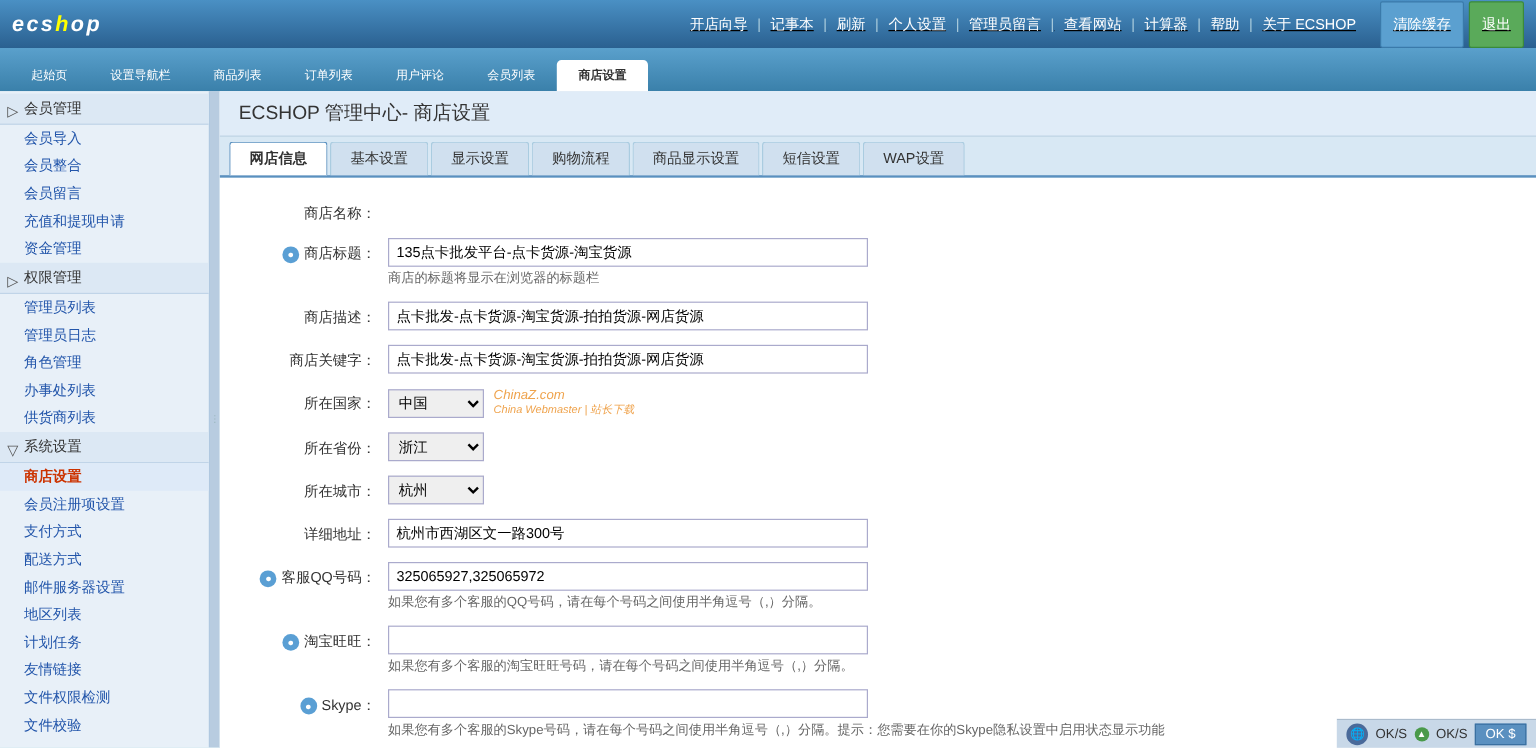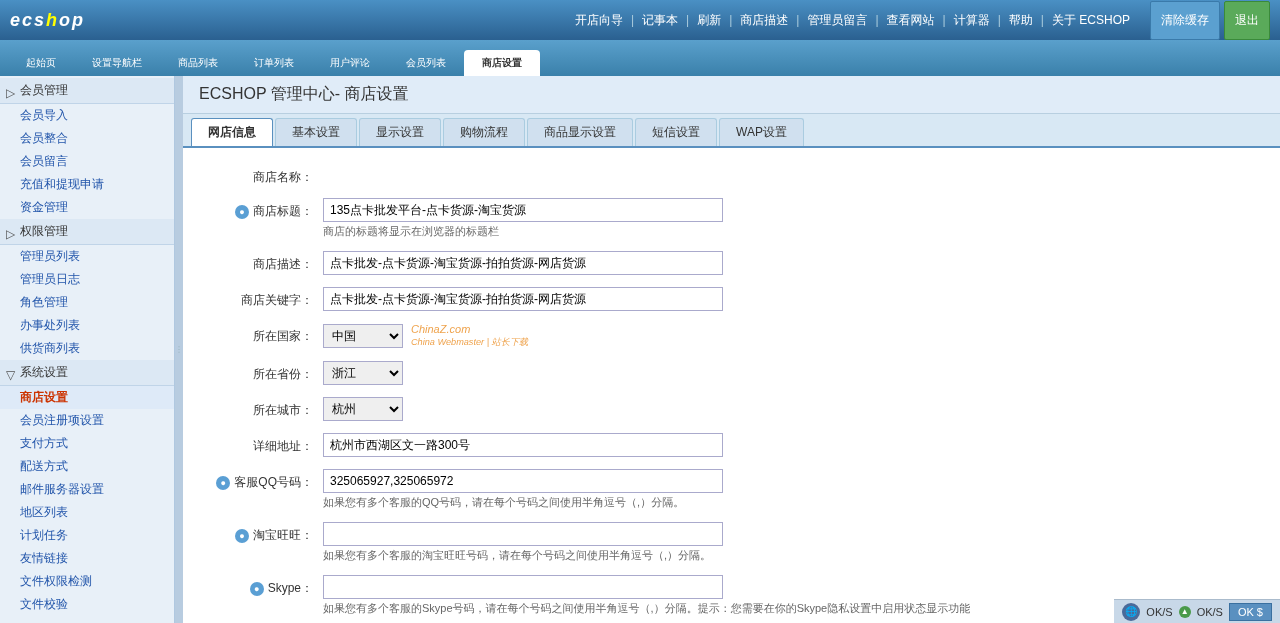--- a/index.html
+++ b/index.html
@@ -2,21 +2,21 @@
 <html><head>
   <meta charset="utf-8">
   <style>
     * { margin: 0; padding: 0; box-sizing: border-box; }
     body { font-family: Arial, 'Microsoft YaHei', sans-serif; font-size: 12px; background: #d0e4f0; width: 1280px; height: 623px; overflow: hidden; }
 
     
     .top-bar { background: linear-gradient(to bottom, #4a90c4, #2a6090); height: 40px; display: flex; align-items: center; justify-content: space-between; padding: 0 10px; }
     .logo { color: #fff; font-size: 18px; font-weight: bold; font-style: italic; letter-spacing: 2px; }
     .logo span { color: #ff0; }
-    .top-links { display: flex; align-items: center; gap: 4px; font-size: 12px; }
+    .top-links { display: flex; align-items: center; gap: 4px; font-size: 12px; text-decoration: underline; }
     .top-link-btn { background: none; border: none; color: #fff; cursor: pointer; font-size: 12px; padding: 2px 4px; }
     .top-link-sep { color: #acd; }
     .top-btn { background: #5ba0d0; border: 1px solid #3a7aaa; color: #fff; padding: 10px 10px; cursor: pointer; border-radius: 2px; font-size: 12px; }
     .top-btn.green { background: #5aaa5a; border-color: #3a8a3a; }
 
     
     .main-nav { background: linear-gradient(to bottom, #5aa0cc, #3a80aa); height: 36px; display: flex; align-items: flex-end; padding-left: 8px; }
     .nav-tab { padding: 6px 18px; cursor: pointer; font-size: 10px; border-radius: 4px 4px 0 0; color: #fff; background: transparent; border: none; }
     .nav-tab.active { background: #fff; color: #333; font-weight: bold; }
 
@@ -69,21 +69,21 @@
 
 <div class="top-bar">
   <div class="logo">ecs<span>h</span>op</div>
   <div class="top-links">
     <button class="top-link-btn">开店向导</button>
     <span class="top-link-sep">|</span>
     <button class="top-link-btn">记事本</button>
     <span class="top-link-sep">|</span>
     <button class="top-link-btn">刷新</button>
     <span class="top-link-sep">|</span>
-    <button class="top-link-btn">商店描述</button>
+    <button class="top-link-btn">个人设置</button>
     <span class="top-link-sep">|</span>
     <button class="top-link-btn">管理员留言</button>
     <span class="top-link-sep">|</span>
     <button class="top-link-btn">查看网站</button>
     <span class="top-link-sep">|</span>
     <button class="top-link-btn">计算器</button>
     <span class="top-link-sep">|</span>
     <button class="top-link-btn">帮助</button>
     <span class="top-link-sep">|</span>
     <button class="top-link-btn">关于 ECSHOP</button>

